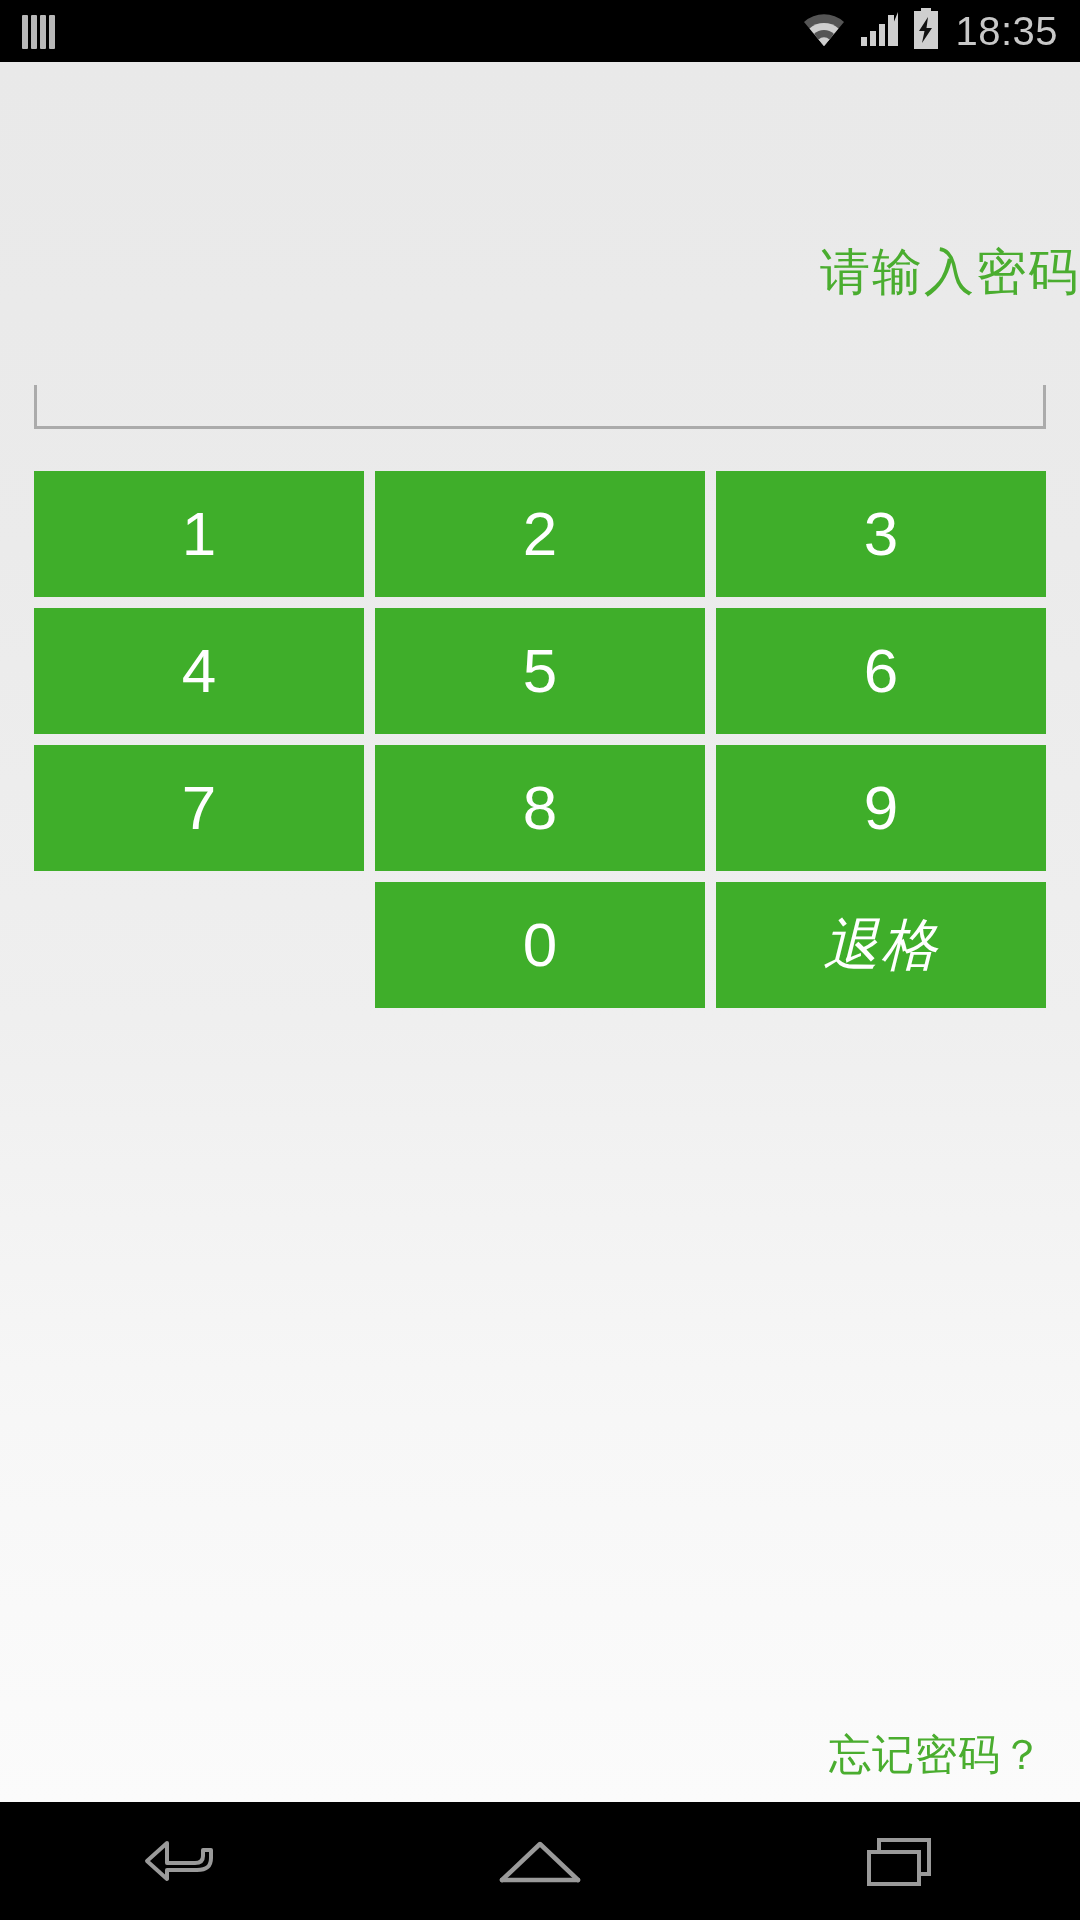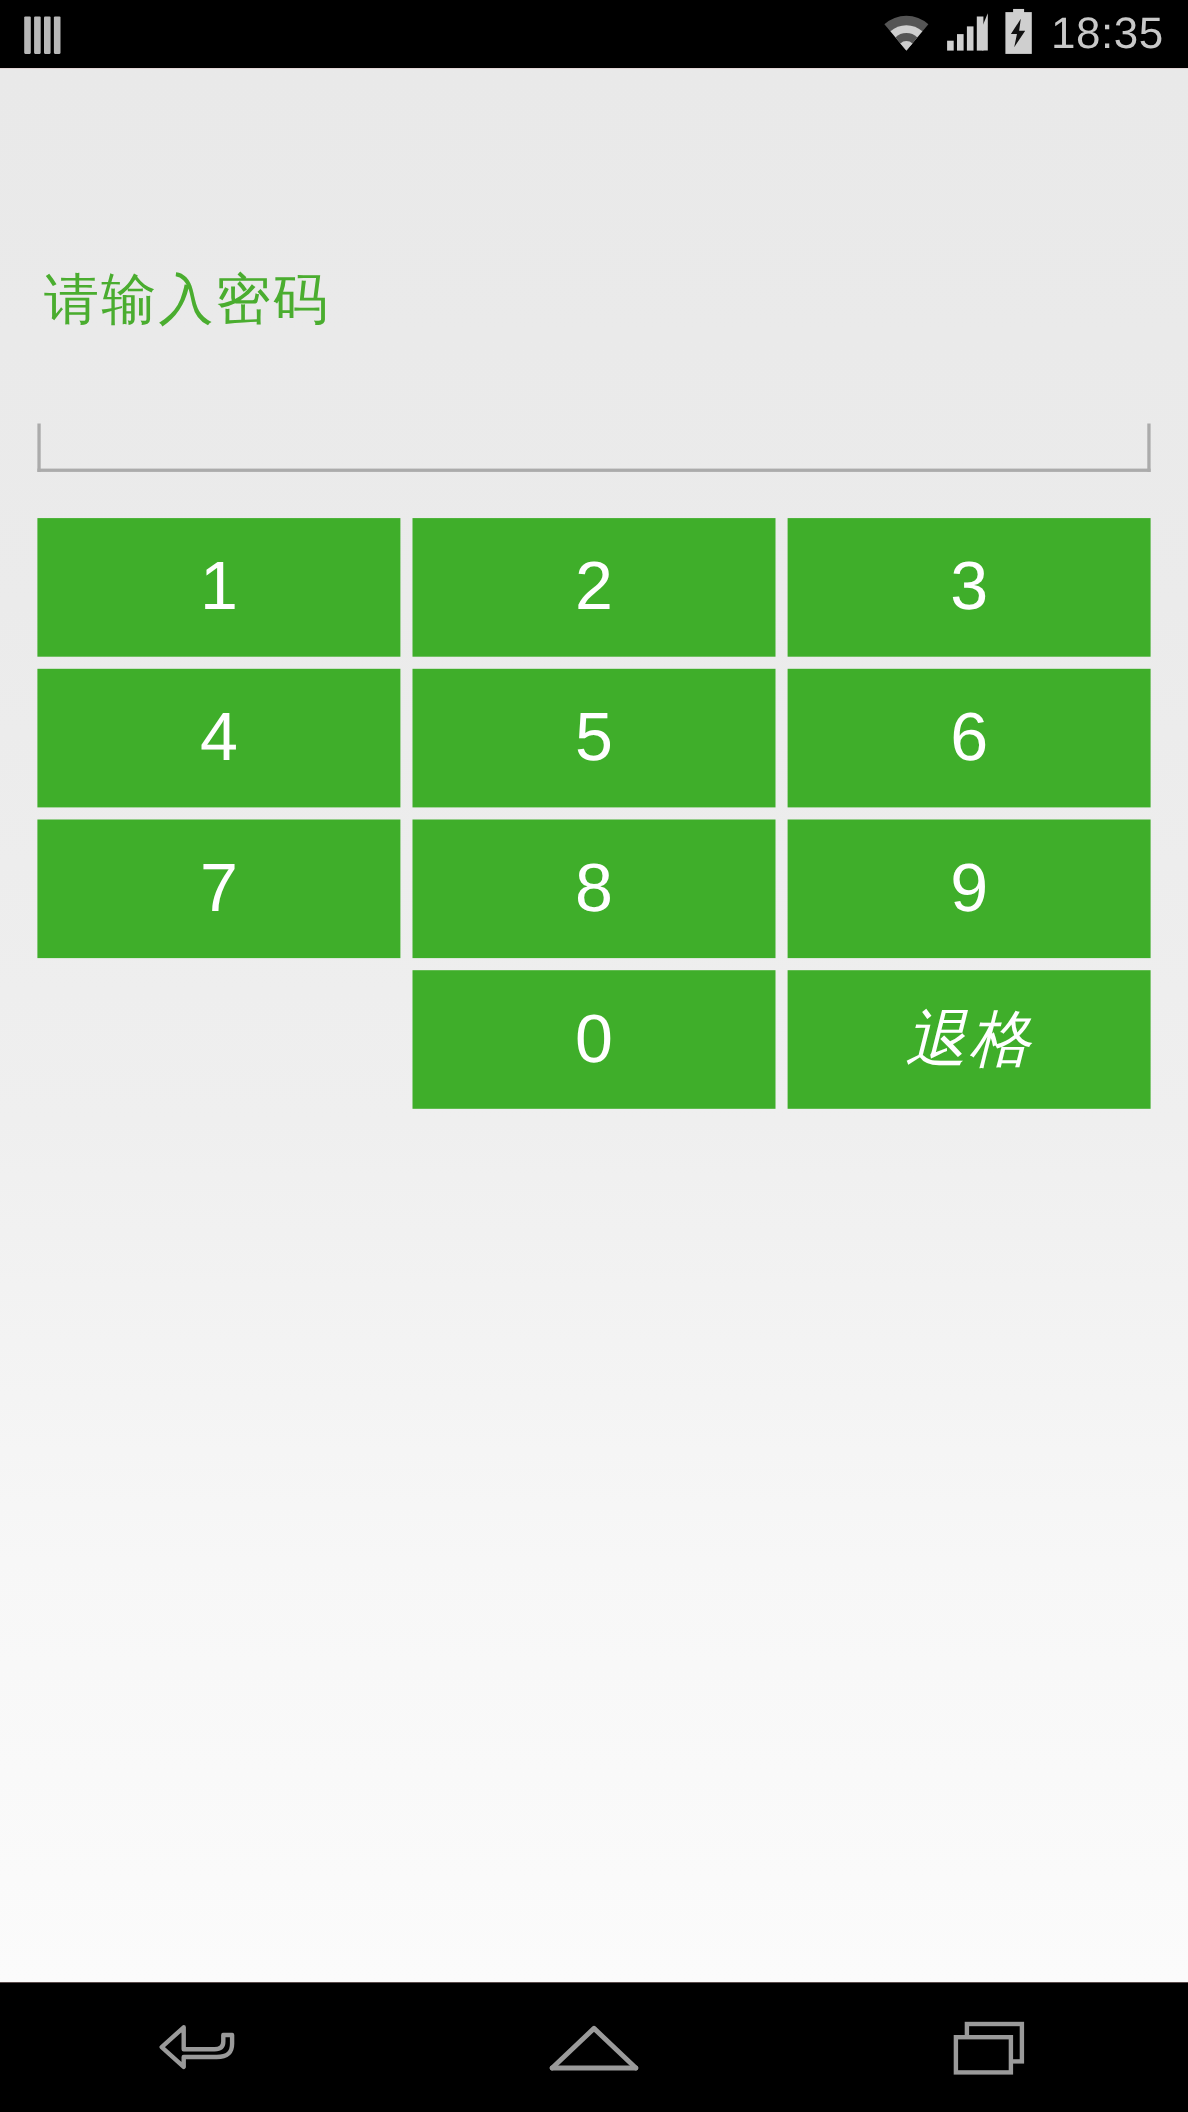--- a/index.html
+++ b/index.html
@@ -12,21 +12,21 @@
     height: 1920px;
     overflow: hidden;
     font-family: "Liberation Sans", "DejaVu Sans", sans-serif;
   }
   .screen {
     position: relative;
     width: 1080px;
     height: 1920px;
     display: flex;
     flex-direction: column;
-    background: #fca5a5;
+    background: #15803d;
   }
 
   
   .statusbar {
     height: 62px;
     background: #000000;
     display: flex;
     align-items: center;
     justify-content: space-between;
     padding: 0 22px 0 22px;
@@ -59,28 +59,27 @@
 
   
   .content {
     flex: 1 1 auto;
     position: relative;
     background: linear-gradient(180deg, #e9e9e9 0%, #ebebeb 28%, #efefef 55%, #f7f7f7 78%, #fbfbfb 100%);
     display: flex;
     flex-direction: column;
   }
   .title {
-    text-align: left;
+    text-align: right;
     color: #4aad2f;
     font-size: 50px;
     line-height: 1;
     margin-top: 185px;
     font-weight: 400;
     letter-spacing: 2px;
-    padding-left: 40px;
   }
 
   .pw-field-wrap {
     margin: 88px 34px 0 34px;
     height: 44px;
     position: relative;
   }
   .pw-input {
     width: 100%;
     height: 100%;
@@ -220,20 +219,23 @@
       <button class="key">5</button>
       <button class="key">6</button>
       <button class="key">7</button>
       <button class="key">8</button>
       <button class="key">9</button>
       <span class="key empty"></span>
       <button class="key">0</button>
       <button class="key wide-label">退格</button>
     </div>
 
+    <div class="forgot-row">
+      <a class="forgot-link" href="#">忘记密码？</a>
+    </div>
   </div>
 
   <div class="navbar">
     <div class="navbtn">
       <span>
         <svg width="86" height="62" viewBox="0 0 86 62">
           <path d="M30 13 L10 31 L30 49 L30 40 L60 40 C70 40 74 36 74 28 L74 20 L66 20 L66 26 C66 31 63 33 58 33 L30 33 Z" fill="none" stroke="#9a9a9a" stroke-width="4" stroke-linejoin="round"></path>
         </svg>
       </span>
     </div>

